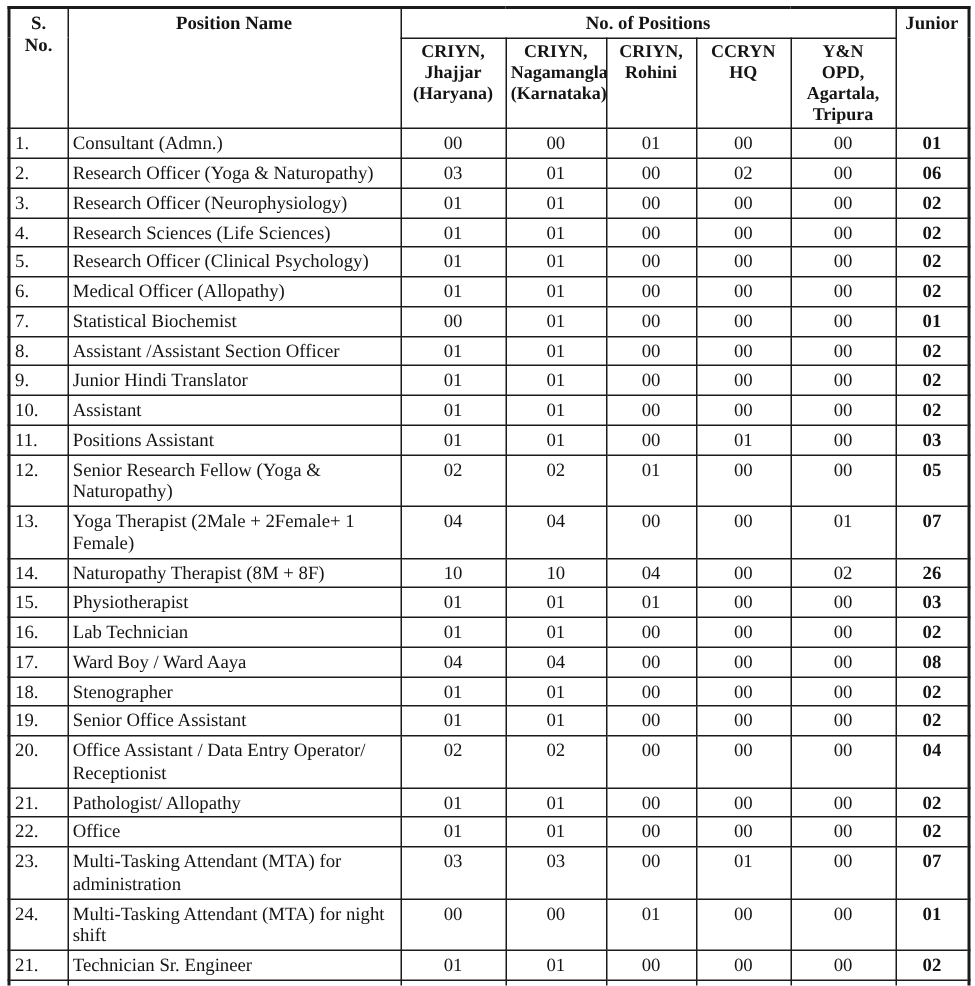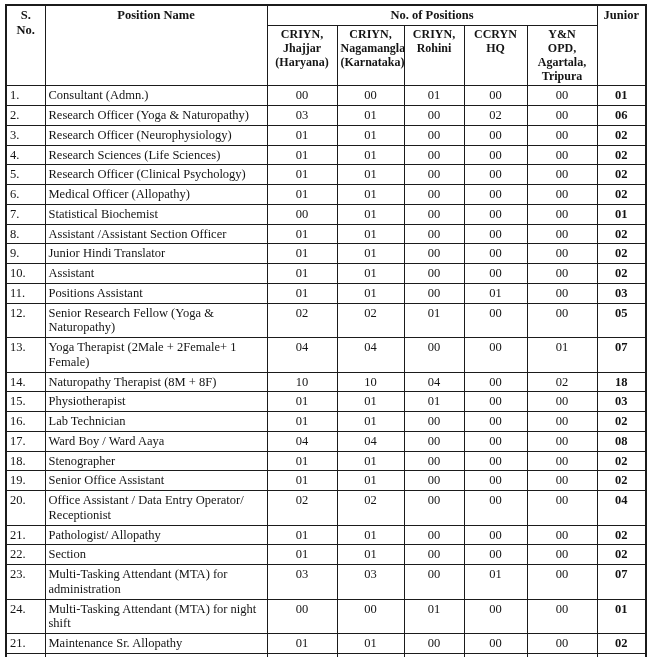--- a/index.html
+++ b/index.html
@@ -231,21 +231,21 @@
     <td class="num total-col">07</td>
   </tr>
         <tr>
     <td class="sno">14.</td>
     <td class="pname">Naturopathy Therapist (8M + 8F)</td>
     <td class="num">10</td>
     <td class="num">10</td>
     <td class="num">04</td>
     <td class="num">00</td>
     <td class="num">02</td>
-    <td class="num total-col">18</td>
+    <td class="num total-col">26</td>
   </tr>
         <tr>
     <td class="sno">15.</td>
     <td class="pname">Physiotherapist</td>
     <td class="num">01</td>
     <td class="num">01</td>
     <td class="num">01</td>
     <td class="num">00</td>
     <td class="num">00</td>
     <td class="num total-col">03</td>
@@ -305,21 +305,21 @@
     <td class="pname">Pathologist/ Allopathy</td>
     <td class="num">01</td>
     <td class="num">01</td>
     <td class="num">00</td>
     <td class="num">00</td>
     <td class="num">00</td>
     <td class="num total-col">02</td>
   </tr>
         <tr>
     <td class="sno">22.</td>
-    <td class="pname">Section</td>
+    <td class="pname">Office</td>
     <td class="num">01</td>
     <td class="num">01</td>
     <td class="num">00</td>
     <td class="num">00</td>
     <td class="num">00</td>
     <td class="num total-col">02</td>
   </tr>
         <tr>
     <td class="sno">23.</td>
     <td class="pname">Multi-Tasking Attendant (MTA) for administration</td>
@@ -335,21 +335,21 @@
     <td class="pname">Multi-Tasking Attendant (MTA) for night shift</td>
     <td class="num">00</td>
     <td class="num">00</td>
     <td class="num">01</td>
     <td class="num">00</td>
     <td class="num">00</td>
     <td class="num total-col">01</td>
   </tr>
         <tr>
     <td class="sno">21.</td>
-    <td class="pname">Maintenance Sr. Allopathy</td>
+    <td class="pname">Technician Sr. Engineer</td>
     <td class="num">01</td>
     <td class="num">01</td>
     <td class="num">00</td>
     <td class="num">00</td>
     <td class="num">00</td>
     <td class="num total-col">02</td>
   </tr>
       </tbody>
     <tbody>
       <tr class="totals-row">

